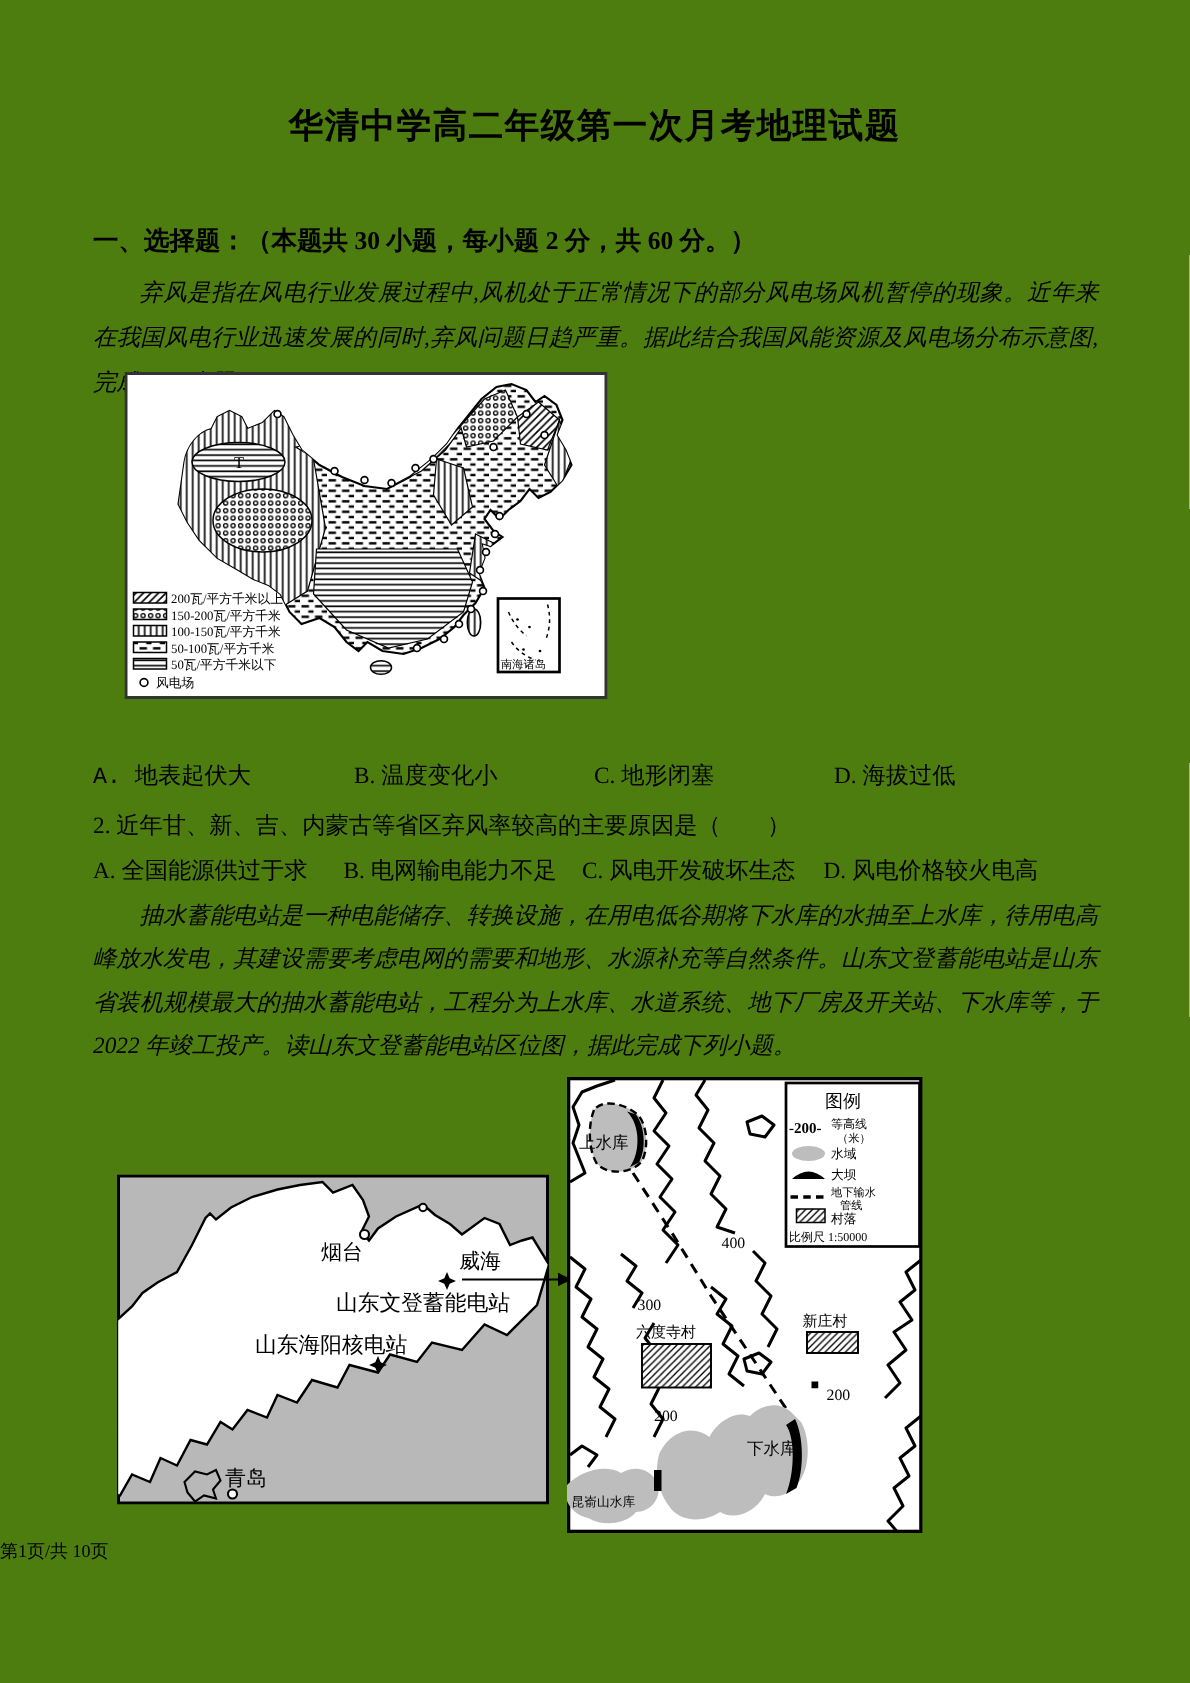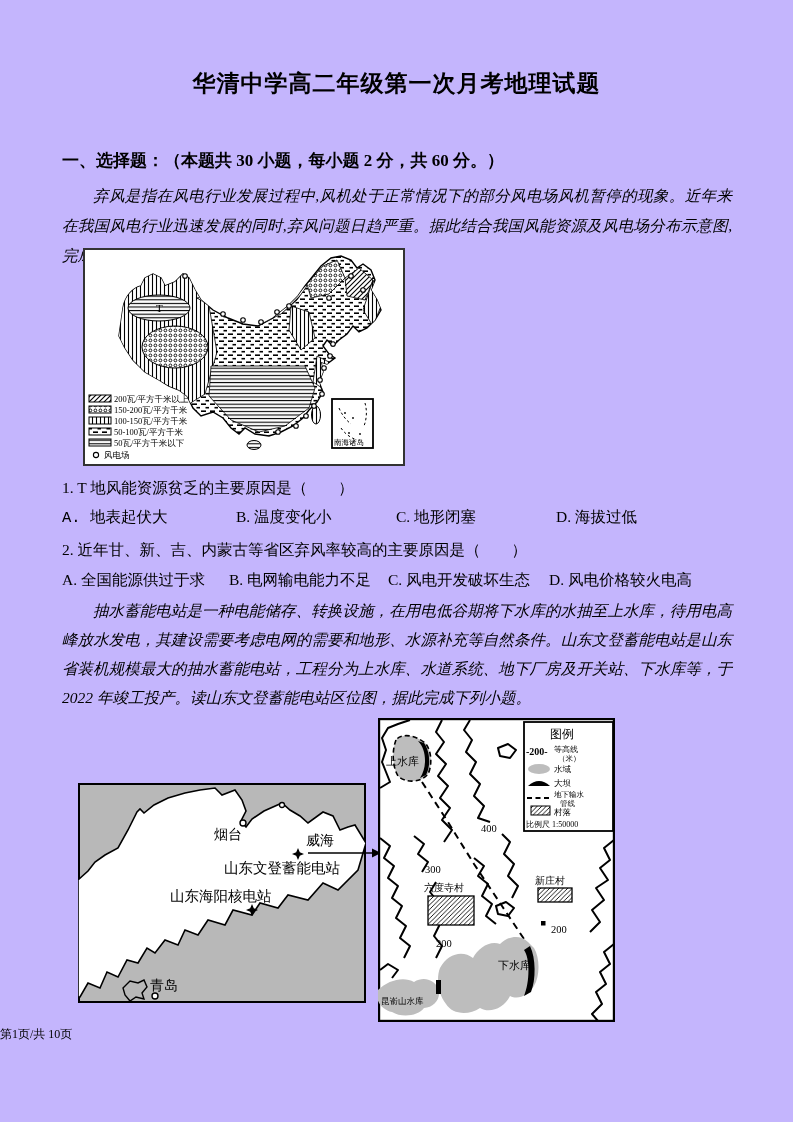--- a/index.html
+++ b/index.html
@@ -1,17 +1,17 @@
 <!DOCTYPE html>
 <html><head>
 <meta charset="utf-8">
 <style>
   html,body{margin:0;padding:0;background:#e8e8e8;}
   .page{
-    position:relative;width:793px;height:1122px;margin:0 auto;background:#c4b5fd;
+    position:relative;width:793px;height:1122px;margin:0 auto;background:#4d7c0f;
     font-family:"Liberation Serif","DejaVu Serif",serif;color:#000;overflow:hidden;
   }
   .title{position:absolute;top:68px;left:0;width:100%;text-align:center;
     font-size:23px;font-weight:bold;letter-spacing:1px;}
   .authors{position:absolute;top:114px;left:0;width:100%;text-align:center;
     font-size:17px;font-weight:bold;}
   .heading{position:absolute;top:149px;left:62px;width:670px;
     font-size:17px;font-weight:bold;}
   .para{position:absolute;left:62px;width:670px;margin:0;
     font-size:15.5px;font-style:italic;text-align:justify;text-indent:2em;}
@@ -137,21 +137,20 @@
           <circle cx="262" cy="165" r="0.9"></circle>
             <circle cx="270" cy="170" r="0.9"></circle>
             <circle cx="266" cy="185" r="0.9"></circle>
             <circle cx="277" cy="186" r="0.9"></circle>
         </g>
         <text x="251" y="197" font-size="7.5">南海诸岛</text>
       </g>
     </svg>
   </div>
 
-  <div class="qtext q1">1. T 地风能资源贫乏的主要原因是（　　）</div>
   <div class="opts o1">
     <span>A. 地表起伏大</span>
     <span>B. 温度变化小</span>
     <span>C. 地形闭塞</span>
     <span>D. 海拔过低</span>
   </div>
 
   <div class="qtext q2">2. 近年甘、新、吉、内蒙古等省区弃风率较高的主要原因是（　　）</div>
   <div class="opts o2">
     <span>A. 全国能源供过于求</span>

